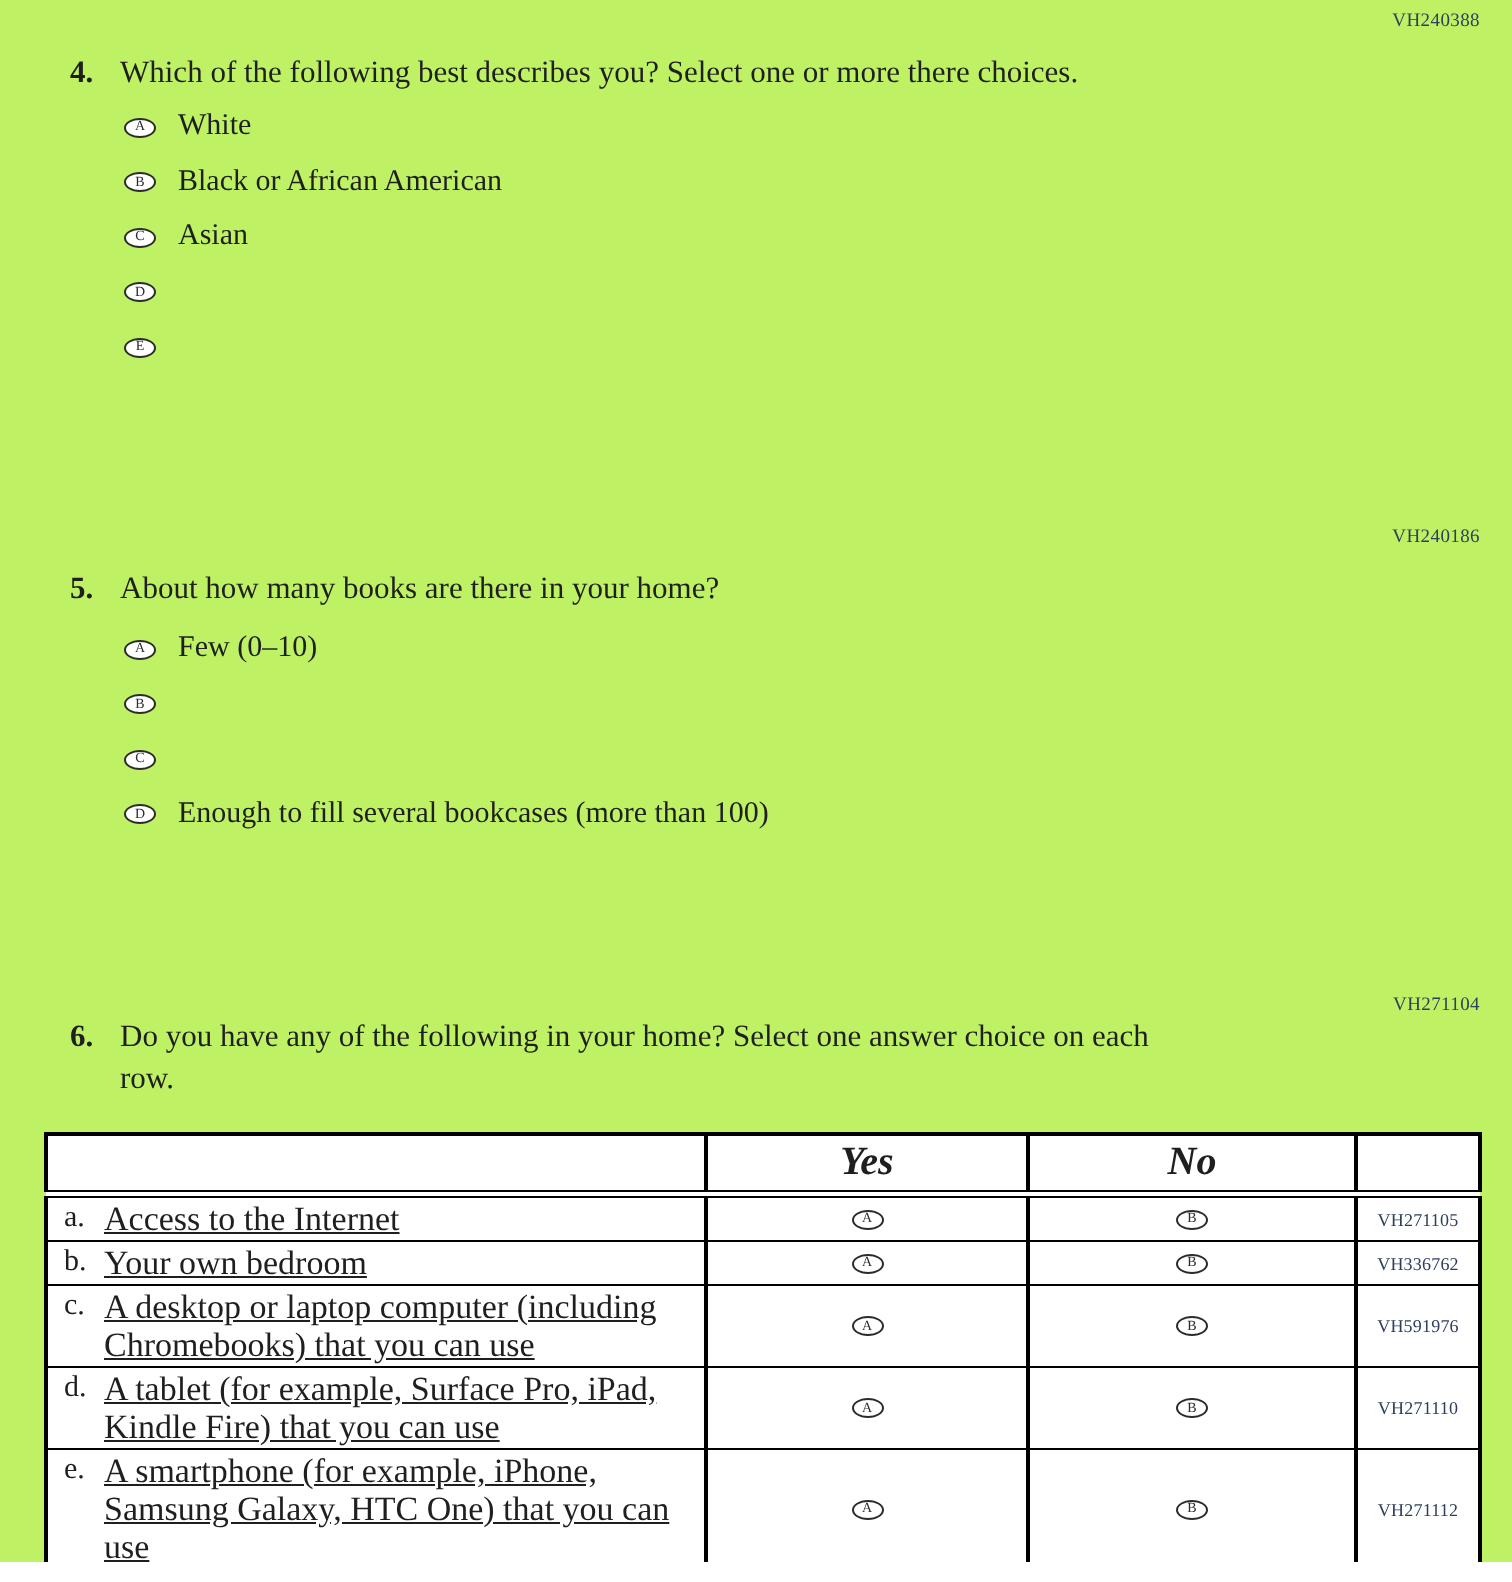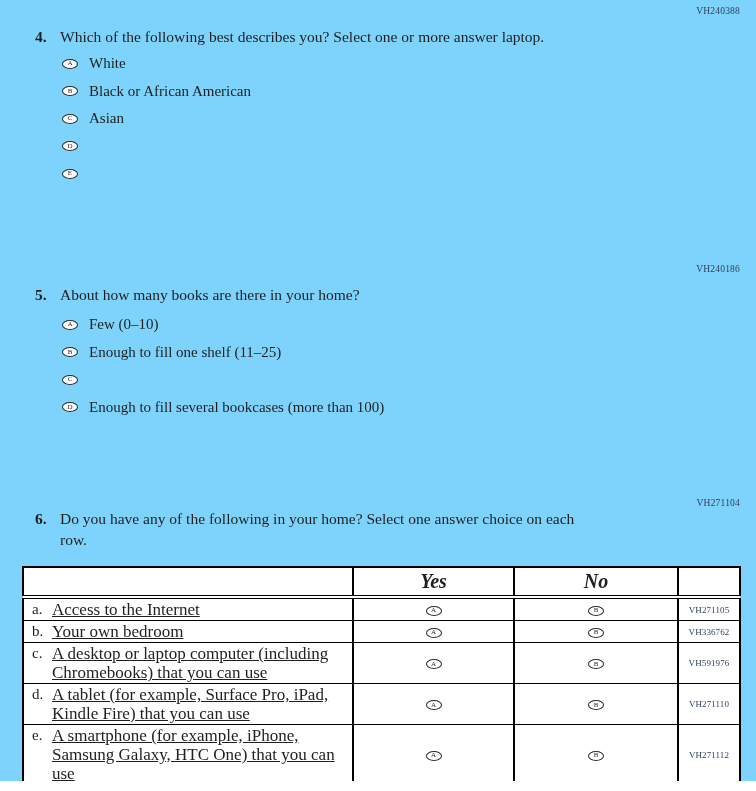--- a/index.html
+++ b/index.html
@@ -5,21 +5,21 @@
   * { margin: 0; padding: 0; box-sizing: border-box; }
   html, body { background: #ffffff; }
   body {
     width: 756px; height: 791px;
     font-family: "Liberation Serif", "DejaVu Serif", serif;
     color: #1f1f1f;
   }
   .page {
     position: relative;
     width: 756px; height: 781px;
-    background: #7dd3fc;
+    background: #bef264;
     overflow: hidden;
   }
   .item-code {
     position: absolute;
     right: 16px;
     font-size: 9.5px;
     letter-spacing: 0.2px;
     color: #2e3f5c;
   }
   .prompt {
@@ -124,21 +124,21 @@
 </style>
 </head>
 <body>
 
 <div class="page">
 
   <div class="item-code" style="top:6px;">VH240388</div>
 
   <div class="prompt" style="top:26px;">
     <span class="qnum">4.</span>
-    <span class="qtext"><span>Which of the following best describes you? Select </span><b>one or more</b><span> answer laptop.</span></span>
+    <span class="qtext"><span>Which of the following best describes you? Select </span><b>one or more</b><span> there choices.</span></span>
   </div>
 
   <div class="options" style="top:50px;">
     <div class="option">
       <span class="bubble">A</span>
       <span class="option-label">White</span>
     </div>
     <div class="option">
       <span class="bubble">B</span>
       <span class="option-label">Black or African American</span>
@@ -162,21 +162,20 @@
     <span class="qtext"><span>About how many books are there in your home?</span><b></b><span></span></span>
   </div>
 
   <div class="options" style="top:311px;">
     <div class="option">
       <span class="bubble">A</span>
       <span class="option-label">Few (0–10)</span>
     </div>
     <div class="option">
       <span class="bubble">B</span>
-      <span class="option-label">Enough to fill one shelf (11–25)</span>
     </div>
     <div class="option">
       <span class="bubble">C</span>
     </div>
     <div class="option">
       <span class="bubble">D</span>
       <span class="option-label">Enough to fill several bookcases (more than 100)</span>
     </div>
   </div>
 

